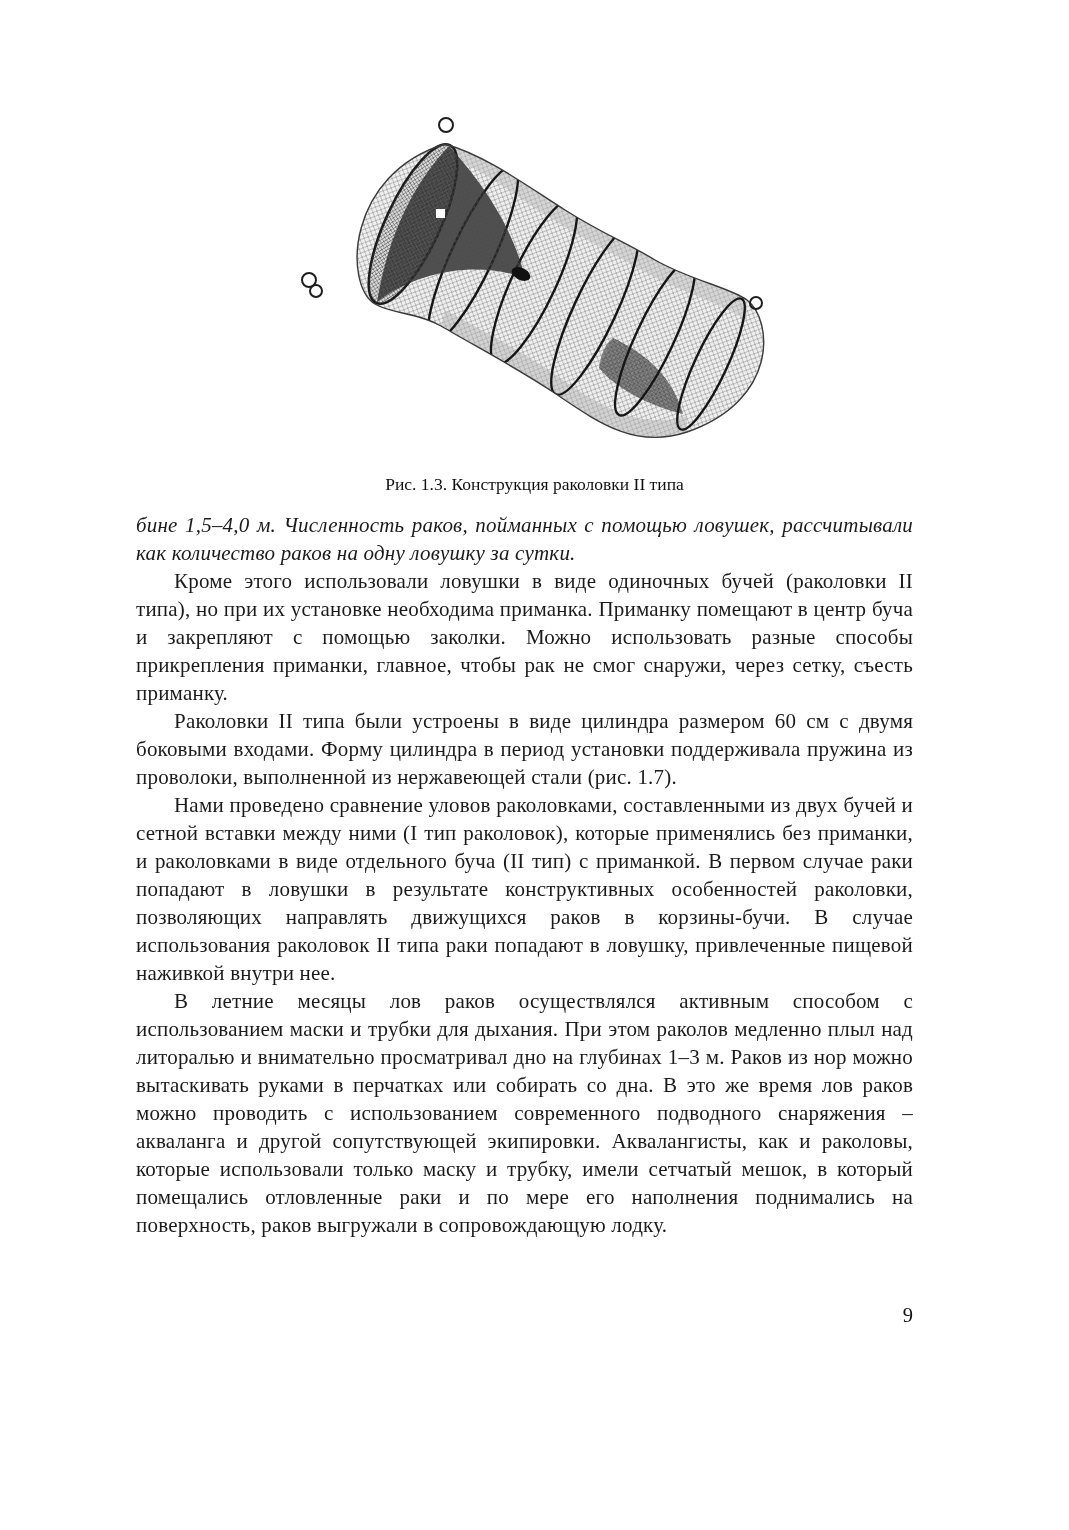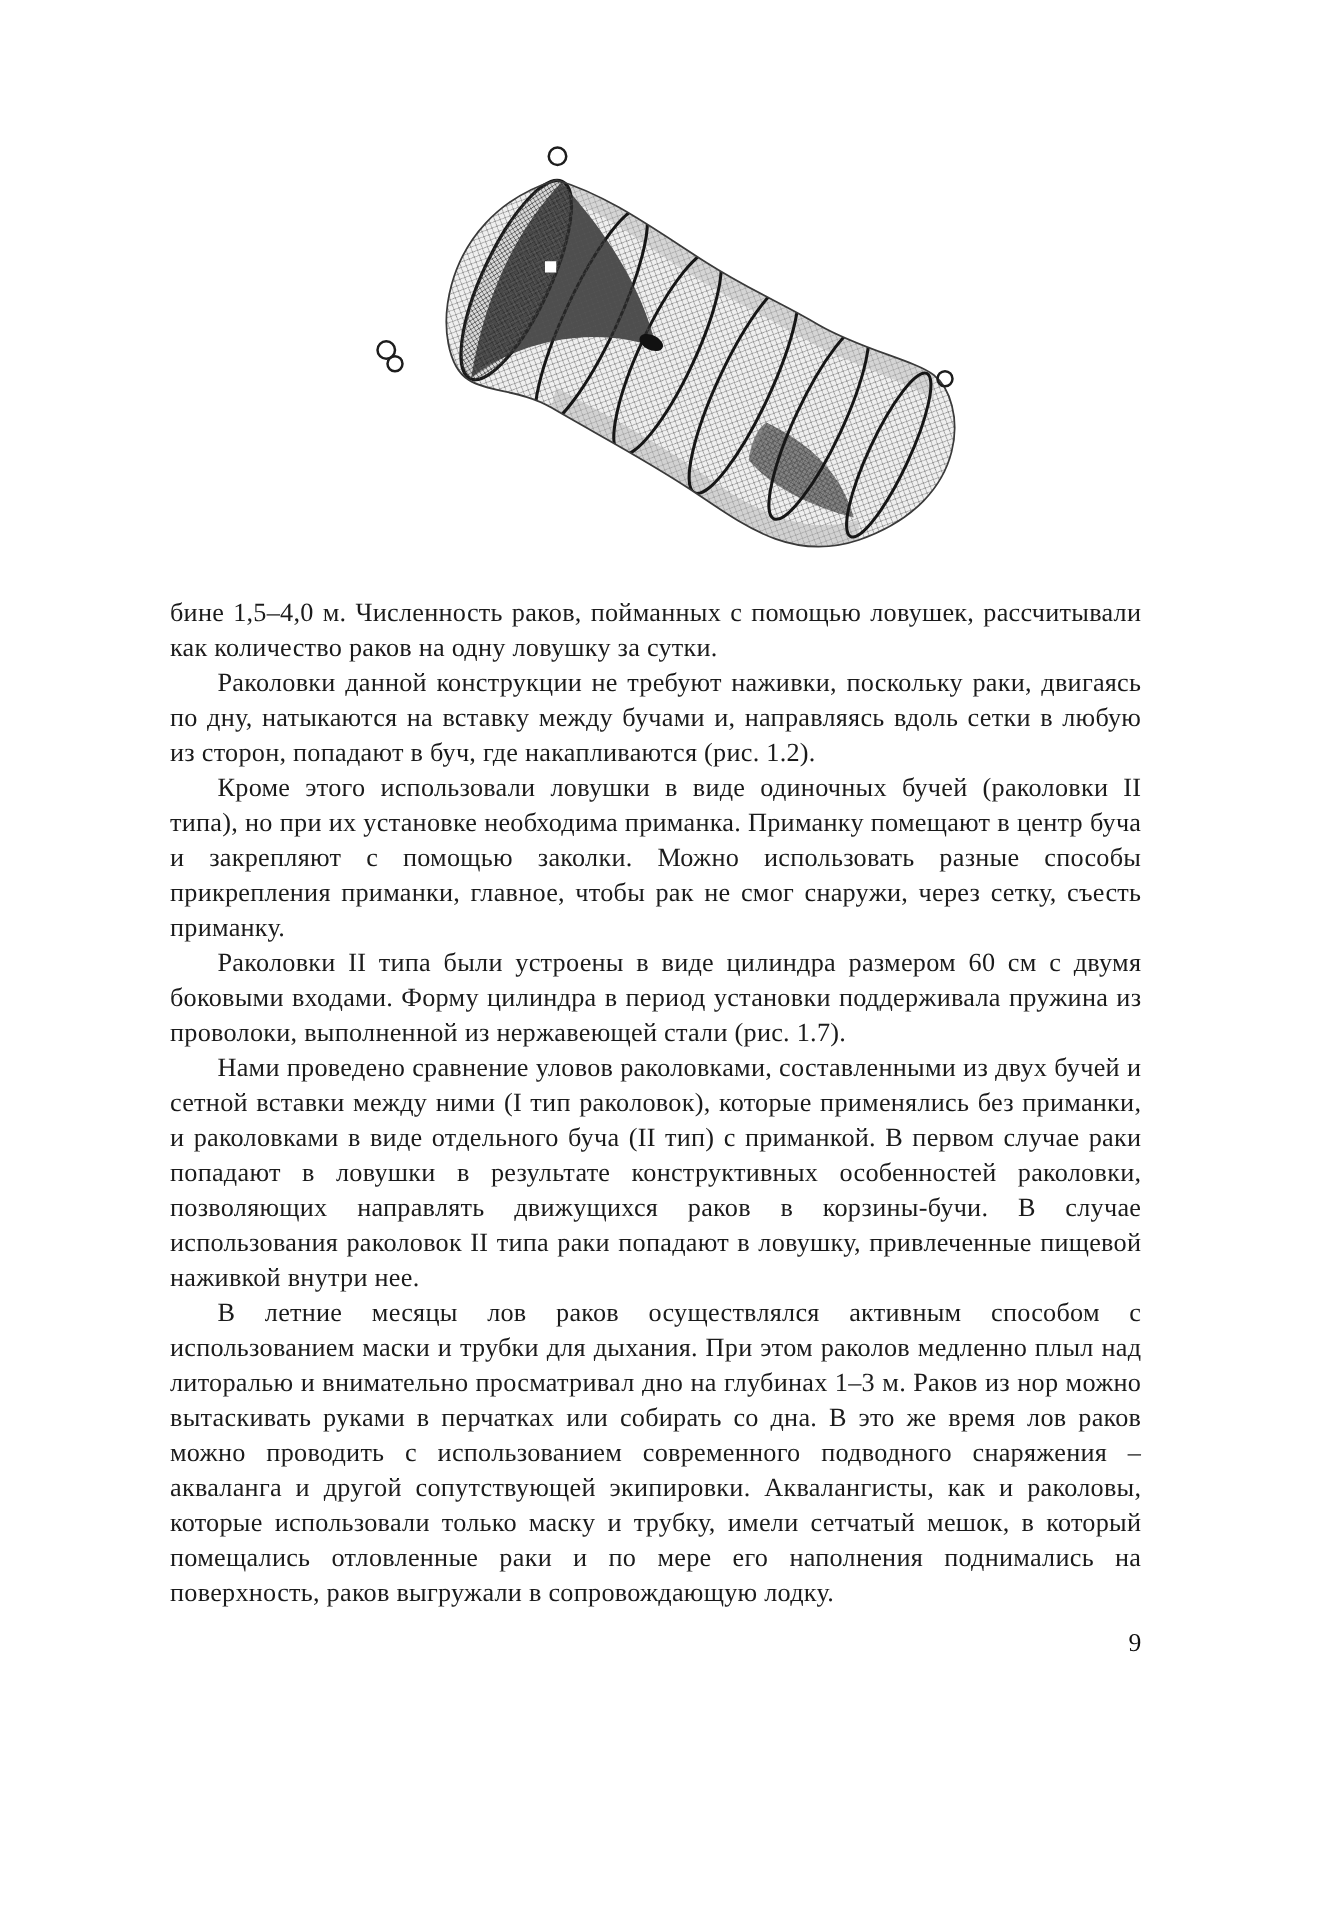--- a/index.html
+++ b/index.html
@@ -38,20 +38,21 @@
     line-height: 28px;
     letter-spacing: 0.2px;
     text-align: justify;
   }
   .para {
     margin: 0;
     text-indent: 38px;
   }
   .para.no-indent {
     text-indent: 0;
+    font-style: italic;
   }
   .page-number {
     position: absolute;
     top: 1304px;
     left: 136px;
     width: 777px;
     text-align: right;
     font-size: 20.5px;
     color: #111;
   }
@@ -104,25 +105,25 @@
       <use href="#bodyShape" fill="none" stroke="#3a3a3a" stroke-width="1.4"></use>
 
       <g fill="none" stroke="#1d1d1d" stroke-width="2">
         <circle cx="151" cy="15" r="7"></circle>
         <circle cx="14" cy="170" r="7"></circle>
         <circle cx="21" cy="181" r="6"></circle>
         <circle cx="461" cy="193" r="6"></circle>
       </g>
     </svg>
 
+    <div class="figure-caption">Рис. 1.3. Конструкция раколовки II типа</div>
   </div>
 
   <main class="text-block">
     <p class="para no-indent">бине 1,5–4,0 м. Численность раков, пойманных с помощью ловушек, рассчитывали как количество раков на одну ловушку за сутки.</p>
-    <p class="para">Раколовки данной конструкции не требуют наживки, поскольку раки, двигаясь по дну, натыкаются на вставку между бучами и, направляясь вдоль сетки в любую из сторон, попадают в буч, где накапливаются (рис. 1.2).</p>
     <p class="para">Кроме этого использовали ловушки в виде одиночных бучей (раколовки II типа), но при их установке необходима приманка. Приманку помещают в центр буча и закрепляют с помощью заколки. Можно использовать разные способы прикрепления приманки, главное, чтобы рак не смог снаружи, через сетку, съесть приманку.</p>
     <p class="para">Раколовки II типа были устроены в виде цилиндра размером 60 см с двумя боковыми входами. Форму цилиндра в период установки поддерживала пружина из проволоки, выполненной из нержавеющей стали (рис. 1.7).</p>
     <p class="para">Нами проведено сравнение уловов раколовками, составленными из двух бучей и сетной вставки между ними (I тип раколовок), которые применялись без приманки, и раколовками в виде отдельного буча (II тип) с приманкой. В первом случае раки попадают в ловушки в результате конструктивных особенностей раколовки, позволяющих направлять движущихся раков в корзины-бучи. В случае использования раколовок II типа раки попадают в ловушку, привлеченные пищевой наживкой внутри нее.</p>
     <p class="para">В летние месяцы лов раков осуществлялся активным способом с использованием маски и трубки для дыхания. При этом раколов медленно плыл над литоралью и внимательно просматривал дно на глубинах 1–3 м. Раков из нор можно вытаскивать руками в перчатках или собирать со дна. В это же время лов раков можно проводить с использованием современного подводного снаряжения – акваланга и другой сопутствующей экипировки. Аквалангисты, как и раколовы, которые использовали только маску и трубку, имели сетчатый мешок, в который помещались отловленные раки и по мере его наполнения поднимались на поверхность, раков выгружали в сопровождающую лодку.</p>
   </main>
 
   <div class="page-number">9</div>
 
 </div>
 

